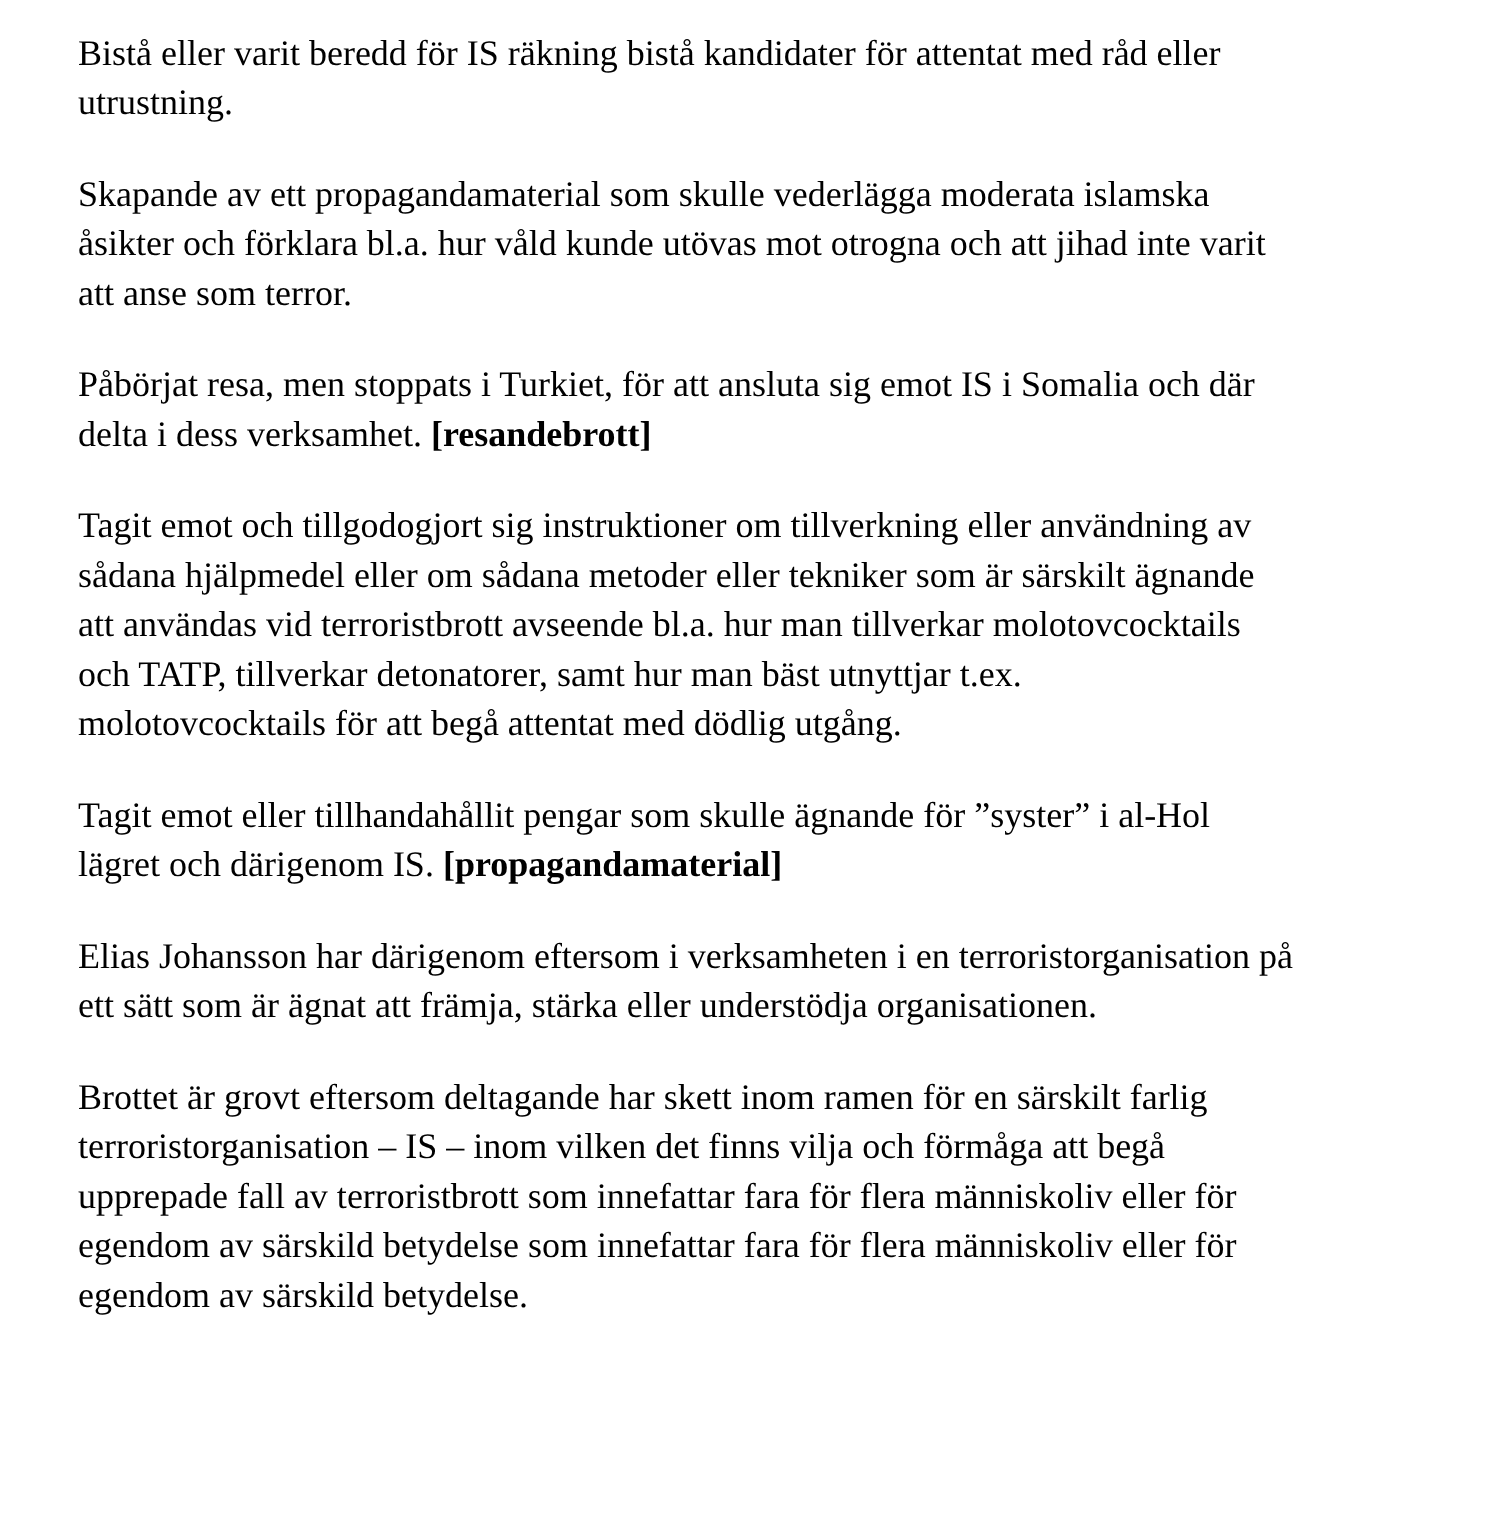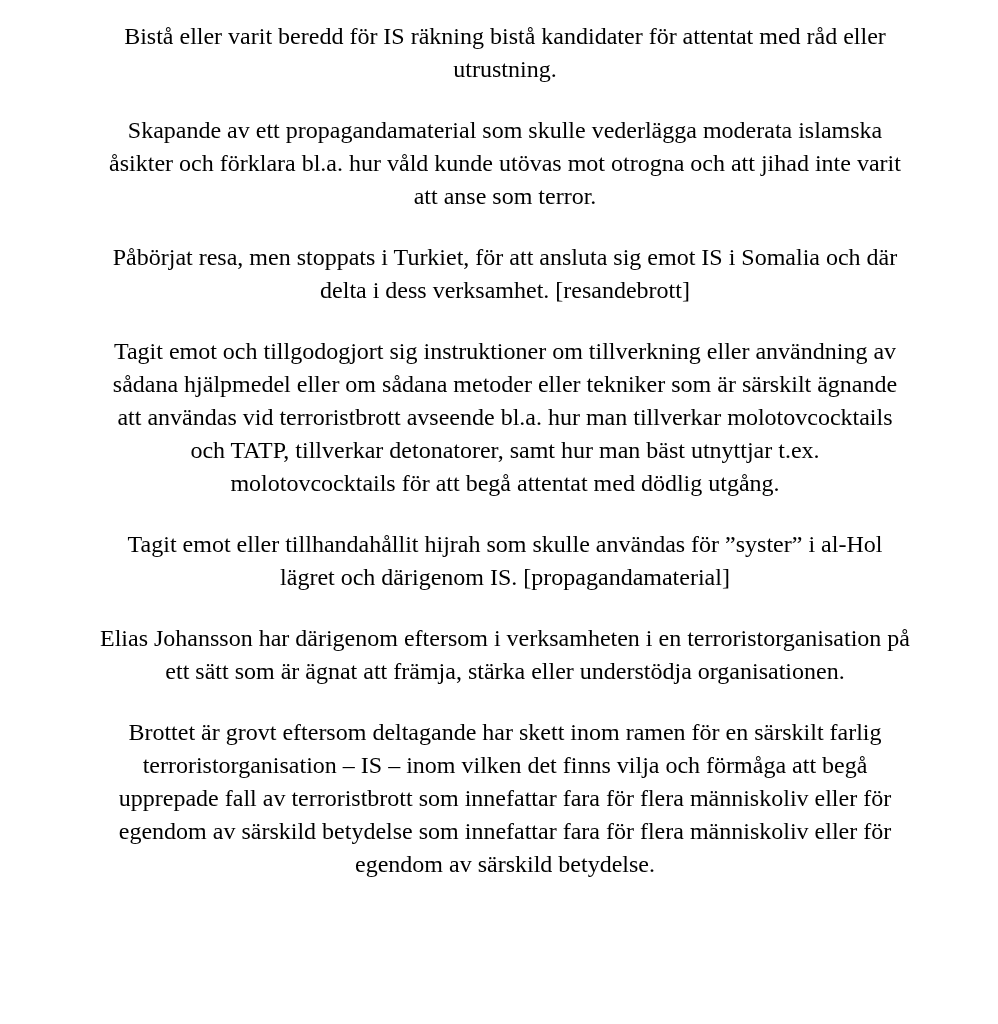--- a/index.html
+++ b/index.html
@@ -9,31 +9,30 @@
   }
   .page {
     box-sizing: border-box;
     width: 998px;
     height: 1024px;
     background: #ffffff;
     color: #000000;
     padding: 20px 40px 0 52px;
     overflow: hidden;
     font-family: "Liberation Serif", "DejaVu Serif", serif;
-    text-align: center;
   }
   p.para {
     margin: 0 0 28px 0;
     font-size: 24px;
     line-height: 33px;
     white-space: pre; 
     color: #000000;
   }
   p.para strong.tag {
-    font-weight: normal;
+    font-weight: bold;
   }
 </style>
 </head>
 <body>
 
 <div class="page">
   <p class="para"><span>Bistå eller varit beredd för IS räkning bistå kandidater för attentat med råd eller
 utrustning.</span><strong class="tag"></strong></p>
 
   <p class="para"><span>Skapande av ett propagandamaterial som skulle vederlägga moderata islamska
@@ -42,21 +41,21 @@
 
   <p class="para"><span>Påbörjat resa, men stoppats i Turkiet, för att ansluta sig emot IS i Somalia och där
 delta i dess verksamhet. </span><strong class="tag">[resandebrott]</strong></p>
 
   <p class="para"><span>Tagit emot och tillgodogjort sig instruktioner om tillverkning eller användning av
 sådana hjälpmedel eller om sådana metoder eller tekniker som är särskilt ägnande
 att användas vid terroristbrott avseende bl.a. hur man tillverkar molotovcocktails
 och TATP, tillverkar detonatorer, samt hur man bäst utnyttjar t.ex.
 molotovcocktails för att begå attentat med dödlig utgång.</span><strong class="tag"></strong></p>
 
-  <p class="para"><span>Tagit emot eller tillhandahållit hijrah som skulle användas för ”syster” i al-Hol
+  <p class="para"><span>Tagit emot eller tillhandahållit pengar som skulle ägnande för ”syster” i al-Hol
 lägret och därigenom IS. </span><strong class="tag">[propagandamaterial]</strong></p>
 
   <p class="para"><span>Elias Johansson har därigenom eftersom i verksamheten i en terroristorganisation på
 ett sätt som är ägnat att främja, stärka eller understödja organisationen.</span><strong class="tag"></strong></p>
 
   <p class="para"><span>Brottet är grovt eftersom deltagande har skett inom ramen för en särskilt farlig
 terroristorganisation – IS – inom vilken det finns vilja och förmåga att begå
 upprepade fall av terroristbrott som innefattar fara för flera människoliv eller för
 egendom av särskild betydelse som innefattar fara för flera människoliv eller för
 egendom av särskild betydelse.</span><strong class="tag"></strong></p>

